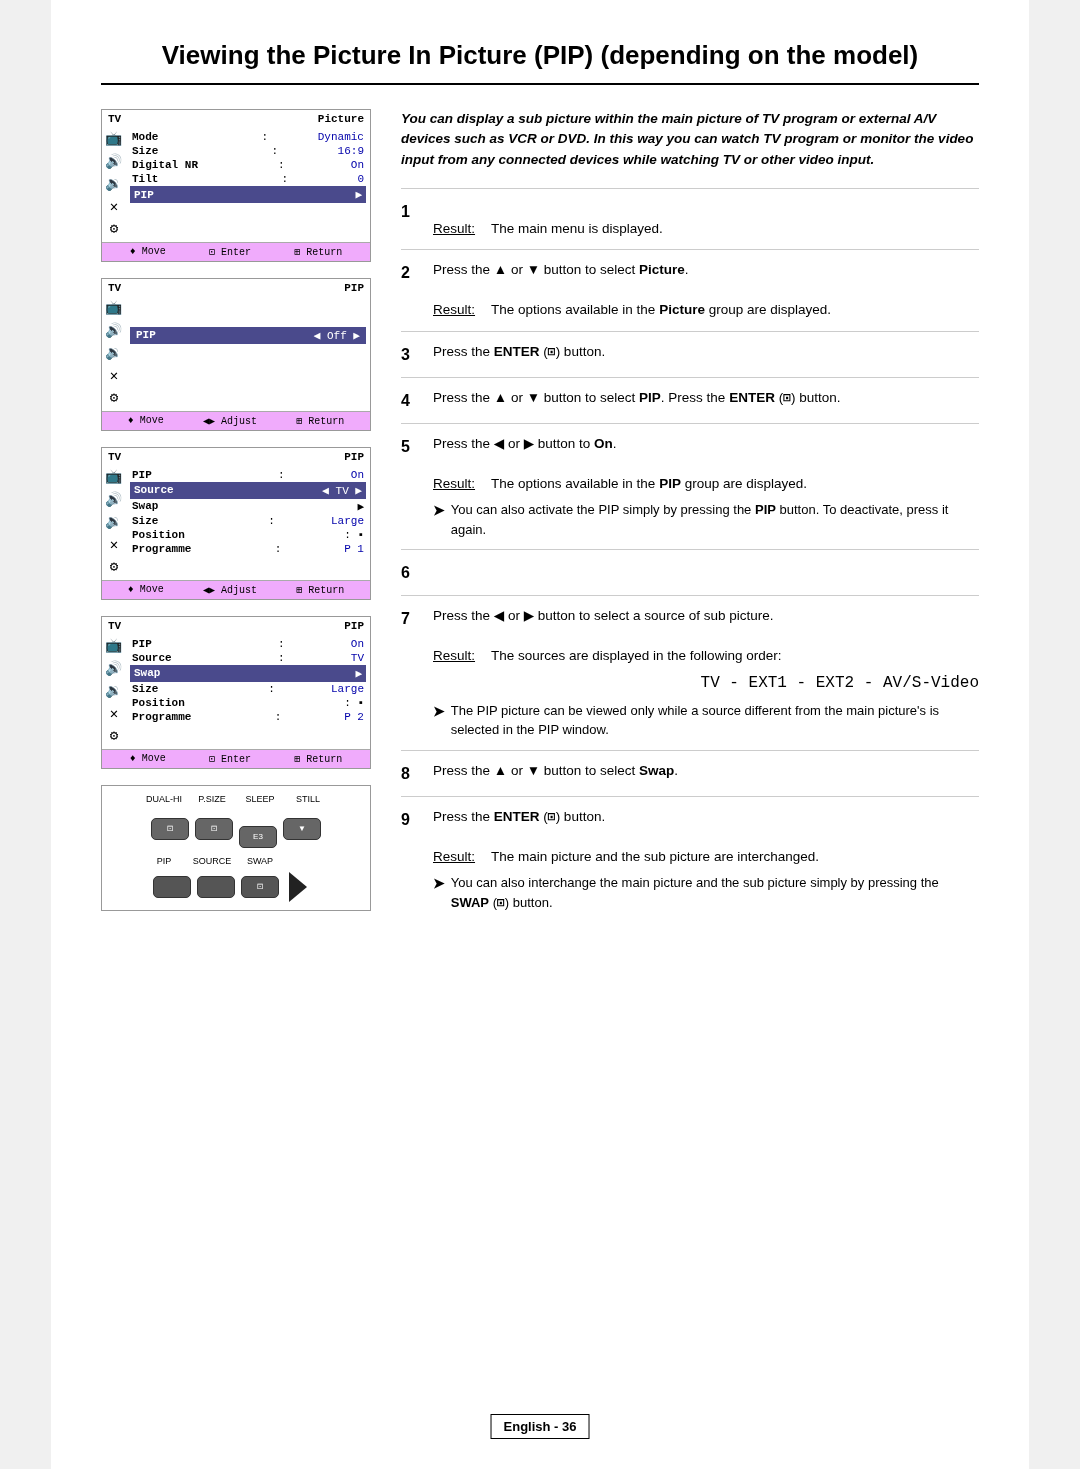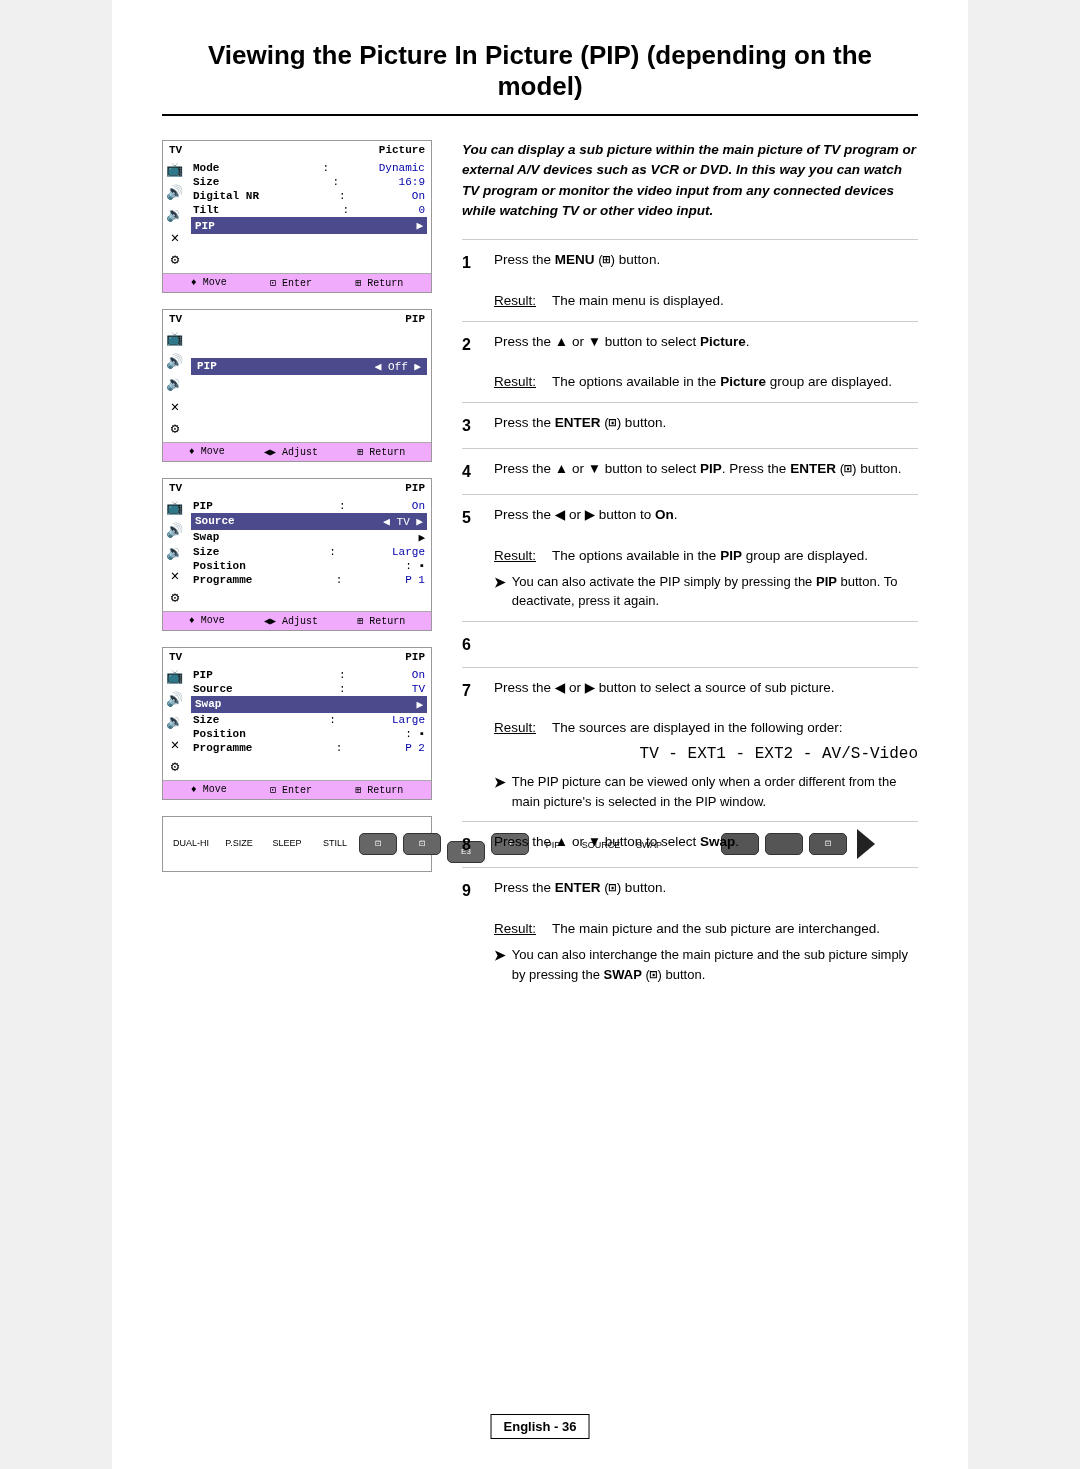--- a/index.html
+++ b/index.html
@@ -5,21 +5,21 @@
     * { margin: 0; padding: 0; box-sizing: border-box; }
     body {
       width: 1080px;
       min-height: 1469px;
       background: #f0f0f0;
       font-family: Arial, sans-serif;
       display: flex;
       justify-content: center;
     }
     .page {
-      width: 856px;
+      width: 978px;
       min-height: 1469px;
       background: #ffffff;
       padding: 40px 50px;
       position: relative;
     }
     .page-title {
       text-align: center;
       font-size: 26px;
       font-weight: bold;
       border-bottom: 2px solid #000;
@@ -162,21 +162,21 @@
     }
     
     .remote-area {
       border: 1px solid #999;
       background: #fff;
       padding: 8px;
       text-align: center;
     }
     .remote-buttons {
       display: flex;
-      flex-direction: row;
+      flex-direction: column;
       align-items: center;
       gap: 4px;
     }
     .remote-top-row {
       display: flex;
       gap: 8px;
       font-size: 9px;
       margin-bottom: 2px;
     }
     .remote-label-cell {
@@ -440,21 +440,20 @@
     </div>
 
     <div class="right-column">
       <p class="intro-text">You can display a sub picture within the main picture of TV program or external A/V devices such as VCR or DVD. In this way you can watch TV program or monitor the video input from any connected devices while watching TV or other video input.</p>
 
       <ul class="steps-list">
 
         <li class="step-item">
           <span class="step-number">1</span>
           <div class="step-content">
-            <div class="step-main">Press the <strong>MENU</strong> (<kbd>⊞</kbd>) button.</div>
             <div class="step-result">
               <span class="result-label">Result:</span>
               <span>The main menu is displayed.</span>
             </div>
           </div>
         </li>
 
         <li class="step-item">
           <span class="step-number">2</span>
           <div class="step-content">
@@ -503,21 +502,21 @@
           <span class="step-number">7</span>
           <div class="step-content">
             <div class="step-main">Press the ◀ or ▶ button to select a source of sub picture.</div>
             <div class="step-result">
               <span class="result-label">Result:</span>
               <span>The sources are displayed in the following order:</span>
             </div>
             <div style="text-align:right; font-weight:normal; font-family:'Courier New',monospace; font-size:16px; margin: 4px 0;">TV - EXT1 - EXT2 - AV/S-Video</div>
             <div class="step-note">
               <span class="arrow-note">➤</span>
-              <span>The PIP picture can be viewed only when a order different from the main picture's is selected in the PIP window.</span>
+              <span>The PIP picture can be viewed only while a source different from the main picture's is selected in the PIP window.</span>
             </div>
           </div>
         </li>
 
         <li class="step-item">
           <span class="step-number">8</span>
           <div class="step-content">
             <div class="step-main">Press the ▲ or ▼ button to select <strong>Swap</strong>.</div>
           </div>
         </li>

